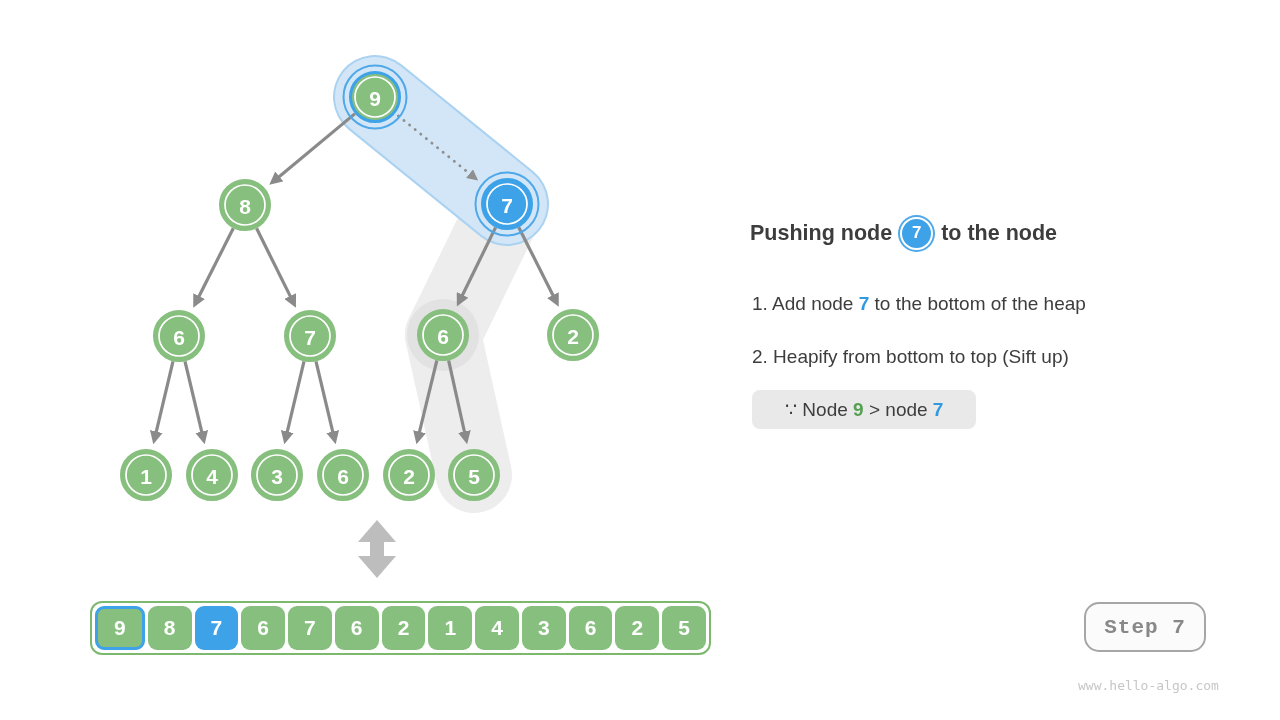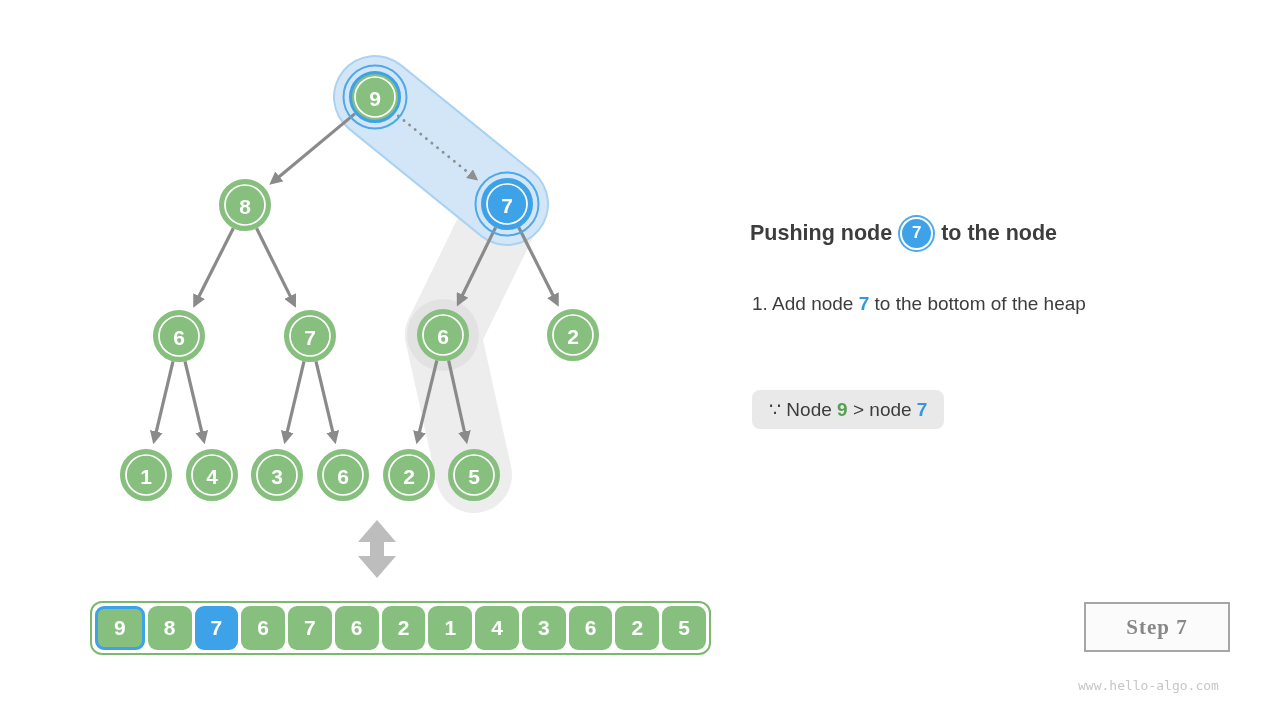--- a/index.html
+++ b/index.html
@@ -30,31 +30,31 @@
   }
   .title span,.step-line span,.note span{white-space:pre;}
   .seg-badge{
     display:inline-flex;width:29px;height:29px;border-radius:50%;background:#3da2e8;
     border:2px solid #fff;box-shadow:0 0 0 2px #4fa8e8;color:#fff;font-size:17px;
     font-weight:bold;align-items:center;justify-content:center;margin:0 8px;
   }
   .step-line{position:absolute;left:752px;font-size:19px;color:#3d3d3d;text-align:right;}
   .note{
     position:absolute;left:752px;top:390px;background:#e9e9e9;border-radius:8px;
-    padding:8px 17px;font-size:19px;color:#3d3d3d;
+    padding:8px 33px;font-size:19px;color:#3d3d3d;
   }
   .seg-blue{color:#2f9ae0;font-weight:bold;}
   .seg-green{color:#55a053;font-weight:bold;}
 
   
   .step-button{
-    position:absolute;left:1084px;top:602px;width:146px;height:50px;box-sizing:border-box;
-    border:2px solid #a6a6a6;border-radius:0;background:#fbfbfb;color:#888888;
+    position:absolute;left:1084px;top:602px;width:122px;height:50px;box-sizing:border-box;
+    border:2px solid #a6a6a6;border-radius:15px;background:#fbfbfb;color:#888888;
     display:flex;align-items:center;justify-content:center;
-    font-family:Liberation Serif, serif;font-weight:bold;font-size:21px;letter-spacing:1px;
+    font-family:Liberation Mono, monospace;font-weight:bold;font-size:21px;letter-spacing:1px;
   }
   .watermark{
     position:absolute;left:1078px;top:678px;color:#c6c6c6;
     font-family:"DejaVu Sans Mono",monospace;font-size:13px;text-align:center;
   }
 </style>
 </head>
 <body>
 
 <div id="figure">
@@ -181,19 +181,20 @@
       <div class="cell">5</div>
     </div>
 
   <div class="title">
       <span>Pushing node</span>
       <span class="seg-badge">7</span>
       <span>to the node</span>
     </div>
 
   <div class="step-line" style="top:293px"><span>1. Add node </span><span class="seg-blue">7</span><span> to the bottom of the heap</span></div>
+  <div class="step-line" style="top:346px"><span>2. Heapify from bottom to top (Sift up)</span></div>
 
   <div class="note"><span>∵ Node </span><span class="seg-green">9</span><span> &gt; node </span><span class="seg-blue">7</span></div>
 
   <div class="step-button">Step 7</div>
 
   <div class="watermark">www.hello-algo.com</div>
 </div>
 
 </body></html>

